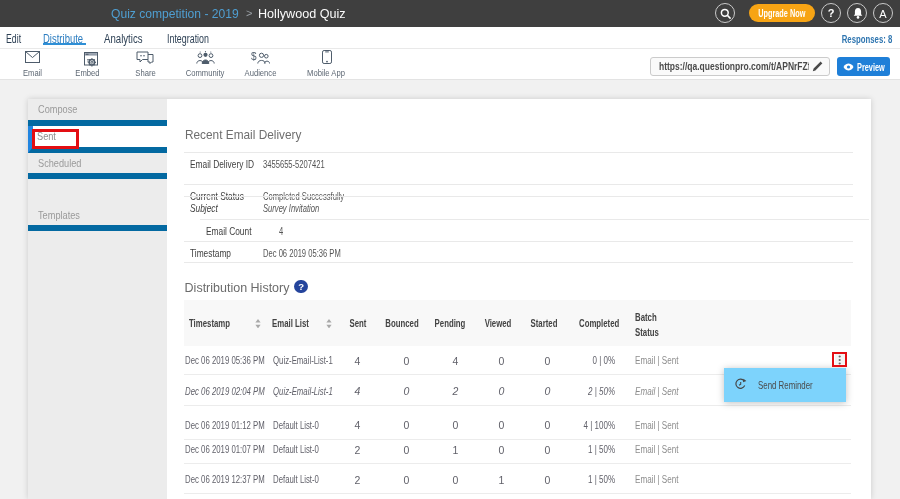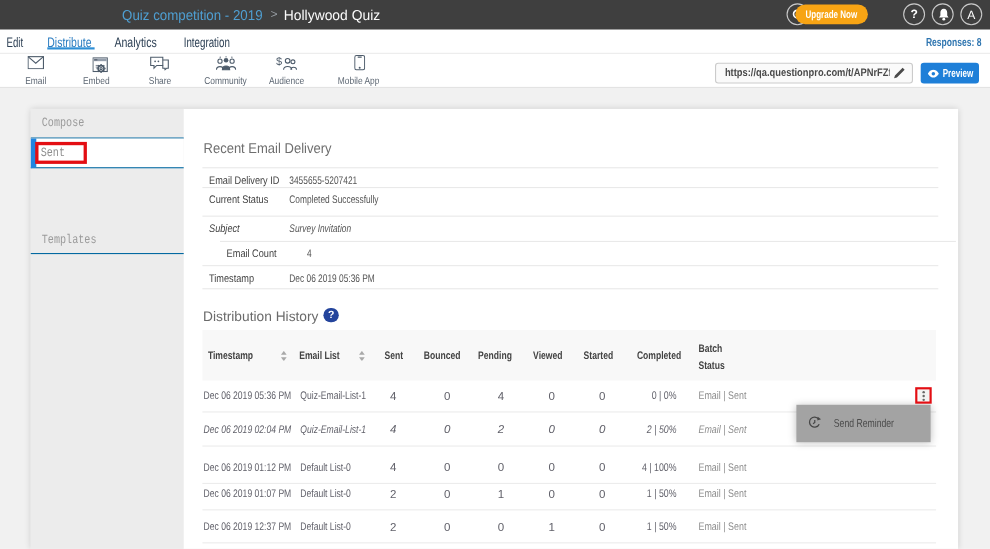--- a/index.html
+++ b/index.html
@@ -17,53 +17,53 @@
 
 #navrow { position:absolute; left:0; top:27px; width:900px; height:22px; background:#fff; border-bottom:1px solid #e9e9e9; }
 
 
 #toolbar { position:absolute; left:0; top:49px; width:900px; height:31px; background:#fff; border-bottom:1px solid #e3e3e3; }
 .tlabel { position:absolute; top:68px; font-size:9px; color:#5d6773; text-align:center; transform:scaleX(0.85); }
 
 
 #card { position:absolute; left:28px; top:99px; width:843px; height:400px; background:#fff; box-shadow:0 0 6px rgba(0,0,0,0.16); }
 #sidebar { position:absolute; left:0; top:0; width:139px; height:400px; background:#ececec; }
-.sitem { position:absolute; left:0; width:139px; border-bottom:1px solid #0369a1;font-family:Liberation Mono, monospace; }
+.sitem { position:absolute; left:0; width:139px; border-bottom:6px solid #0369a1; }
 .sitem span { position:absolute; left:10.4px; top:50%; transform:translateY(-50%) scaleX(0.8); transform-origin:0 50%; font-size:11.5px; color:#9a9a9a; white-space:nowrap; }
 
 
 .irow { position:absolute; left:184px; width:669px; height:22.2px; border-top:1px solid #e9e9e9; font-size:10px; color:#545454; }
 .irow .lb { position:absolute; left:5.8px; top:6px; color:#414141; transform:scaleX(0.835); transform-origin:0 50%; white-space:nowrap; }
 .irow .vl { position:absolute; left:78.6px; top:6px; transform:scaleX(0.76); transform-origin:0 50%; white-space:nowrap; }
 
 
 #hhead { position:absolute; left:184px; top:300px; width:667px; height:45.6px; background:#f8f8f8; font-size:10px; font-weight:bold; color:#434343; }
 #hhead .hc { position:absolute; white-space:nowrap; }
 .hrow { position:absolute; left:184px; width:667px; height:29.6px; border-bottom:1px solid #ececec; font-size:10px; color:#61616a; }
 .hrow div { position:absolute; white-space:nowrap; }
 
 
 .redbox { position:absolute; border:2.5px solid #e30e13; z-index:6; }
-#popup { position:absolute; left:724.4px; top:368.2px; width:122px; height:33.5px; background:#a3a3a3; box-shadow:0 1px 7px rgba(0,0,0,0.25); z-index:5; }
+#popup { position:absolute; left:724.4px; top:368.2px; width:122px; height:33.5px; background:#7dd3fc; box-shadow:0 1px 7px rgba(0,0,0,0.25); z-index:5; }
 </style>
 </head>
 <body>
 
 <div id="topbar">
   <span class="t" style="left:111px; top:6px; font-size:13px; color:#4f9fd2; transform:scaleX(0.93);">Quiz competition - 2019</span>
   <span class="t" style="left:246px; top:7px; font-size:11px; color:#9aa0a6;">&gt;</span>
   <span class="t" style="left:257.5px; top:6px; font-size:13px; color:#fbfbfb; transform:scaleX(0.97);">Hollywood Quiz</span>
 
   <div class="hcirc" style="left:715px;">
     <svg width="12" height="12" style="position:absolute;left:3.5px;top:3.5px" viewBox="0 0 12 12">
         <circle cx="4.8" cy="4.8" r="3.4" fill="none" stroke="#fff" stroke-width="1.5"></circle>
         <line x1="7.4" y1="7.4" x2="10.6" y2="10.6" stroke="#fff" stroke-width="1.5"></line>
       </svg>
   </div>
-  <div style="position:absolute; left:723px; top:3.9px; width:65.6px; height:18.3px; background:#f7a414; border-radius:9.2px;">
+  <div style="position:absolute; left:749px; top:3.9px; width:65.6px; height:18.3px; background:#f7a414; border-radius:9.2px;">
     <span class="tc" style="left:0; width:65.6px; top:4px; font-size:10px; font-weight:bold; color:#fff; text-align:center; transform:scaleX(0.73);">Upgrade Now</span>
   </div>
   <div class="hcirc" style="left:821px; font-size:11px; font-weight:bold; line-height:19.5px;">?</div>
   <div class="hcirc" style="left:847px;">
     <svg width="12" height="13" style="position:absolute;left:3.5px;top:3px" viewBox="0 0 12 13">
         <path d="M6 1 C3.9 1 2.9 2.7 2.9 4.6 L2.9 7.2 L1.7 8.8 L10.3 8.8 L9.1 7.2 L9.1 4.6 C9.1 2.7 8.1 1 6 1 Z" fill="#fff"></path>
         <circle cx="6" cy="10.4" r="1.3" fill="#fff"></circle>
       </svg>
   </div>
   <div class="hcirc" style="left:873px; font-size:11px; line-height:20px;">A</div>
@@ -149,32 +149,35 @@
 <span class="t" style="left:857px; top:61px; font-size:10.5px; font-weight:bold; color:#fff; transform:scaleX(0.7);">Preview</span>
 
 <div id="card">
   <div id="sidebar">
     <div class="sitem" style="top:0; height:26.5px;">
         <span>Compose</span>
       </div>
     <div class="sitem" style="top:26.5px; height:27px; background:#fff; border-left:5.5px solid #2185e0;">
         <span style="left:4.4px; color:#8e8e8e;">Sent</span>
       </div>
+    <div class="sitem" style="top:53.5px; height:26.3px;">
+        <span>Scheduled</span>
+      </div>
     <div class="sitem" style="top:106.1px; height:26.3px;">
         <span>Templates</span>
       </div>
   </div>
 </div>
 
 <span class="t" style="left:185px; top:126.5px; font-size:13px; color:#6e6e6e; transform:scaleX(0.91);">Recent Email Delivery</span>
 <div class="irow" style="top:152px;">
     <span class="lb">Email Delivery ID</span>
     <span class="vl">3455655-5207421</span>
   </div>
-<div class="irow" style="top:170px;">
+<div class="irow" style="top:184px;">
     <span class="lb">Current Status</span>
     <span class="vl">Completed Successfully</span>
   </div>
 <div class="irow" style="top:196.4px;font-style:italic;">
     <span class="lb">Subject</span>
     <span class="vl">Survey Invitation</span>
   </div>
 <div class="irow" style="top:218.6px;margin-left:16px;">
     <span class="lb">Email Count</span>
     <span class="vl">4</span>

